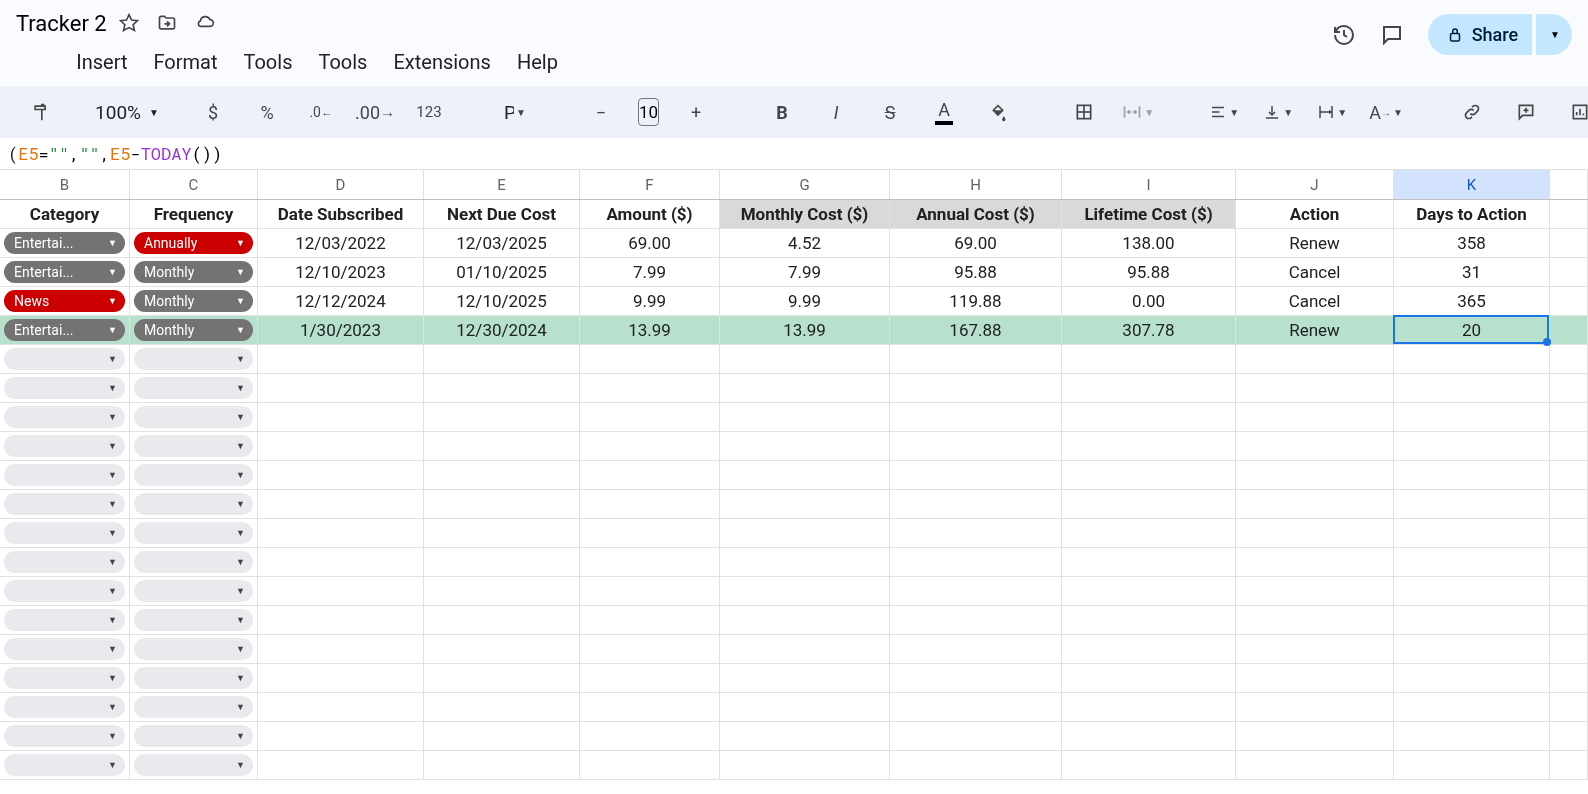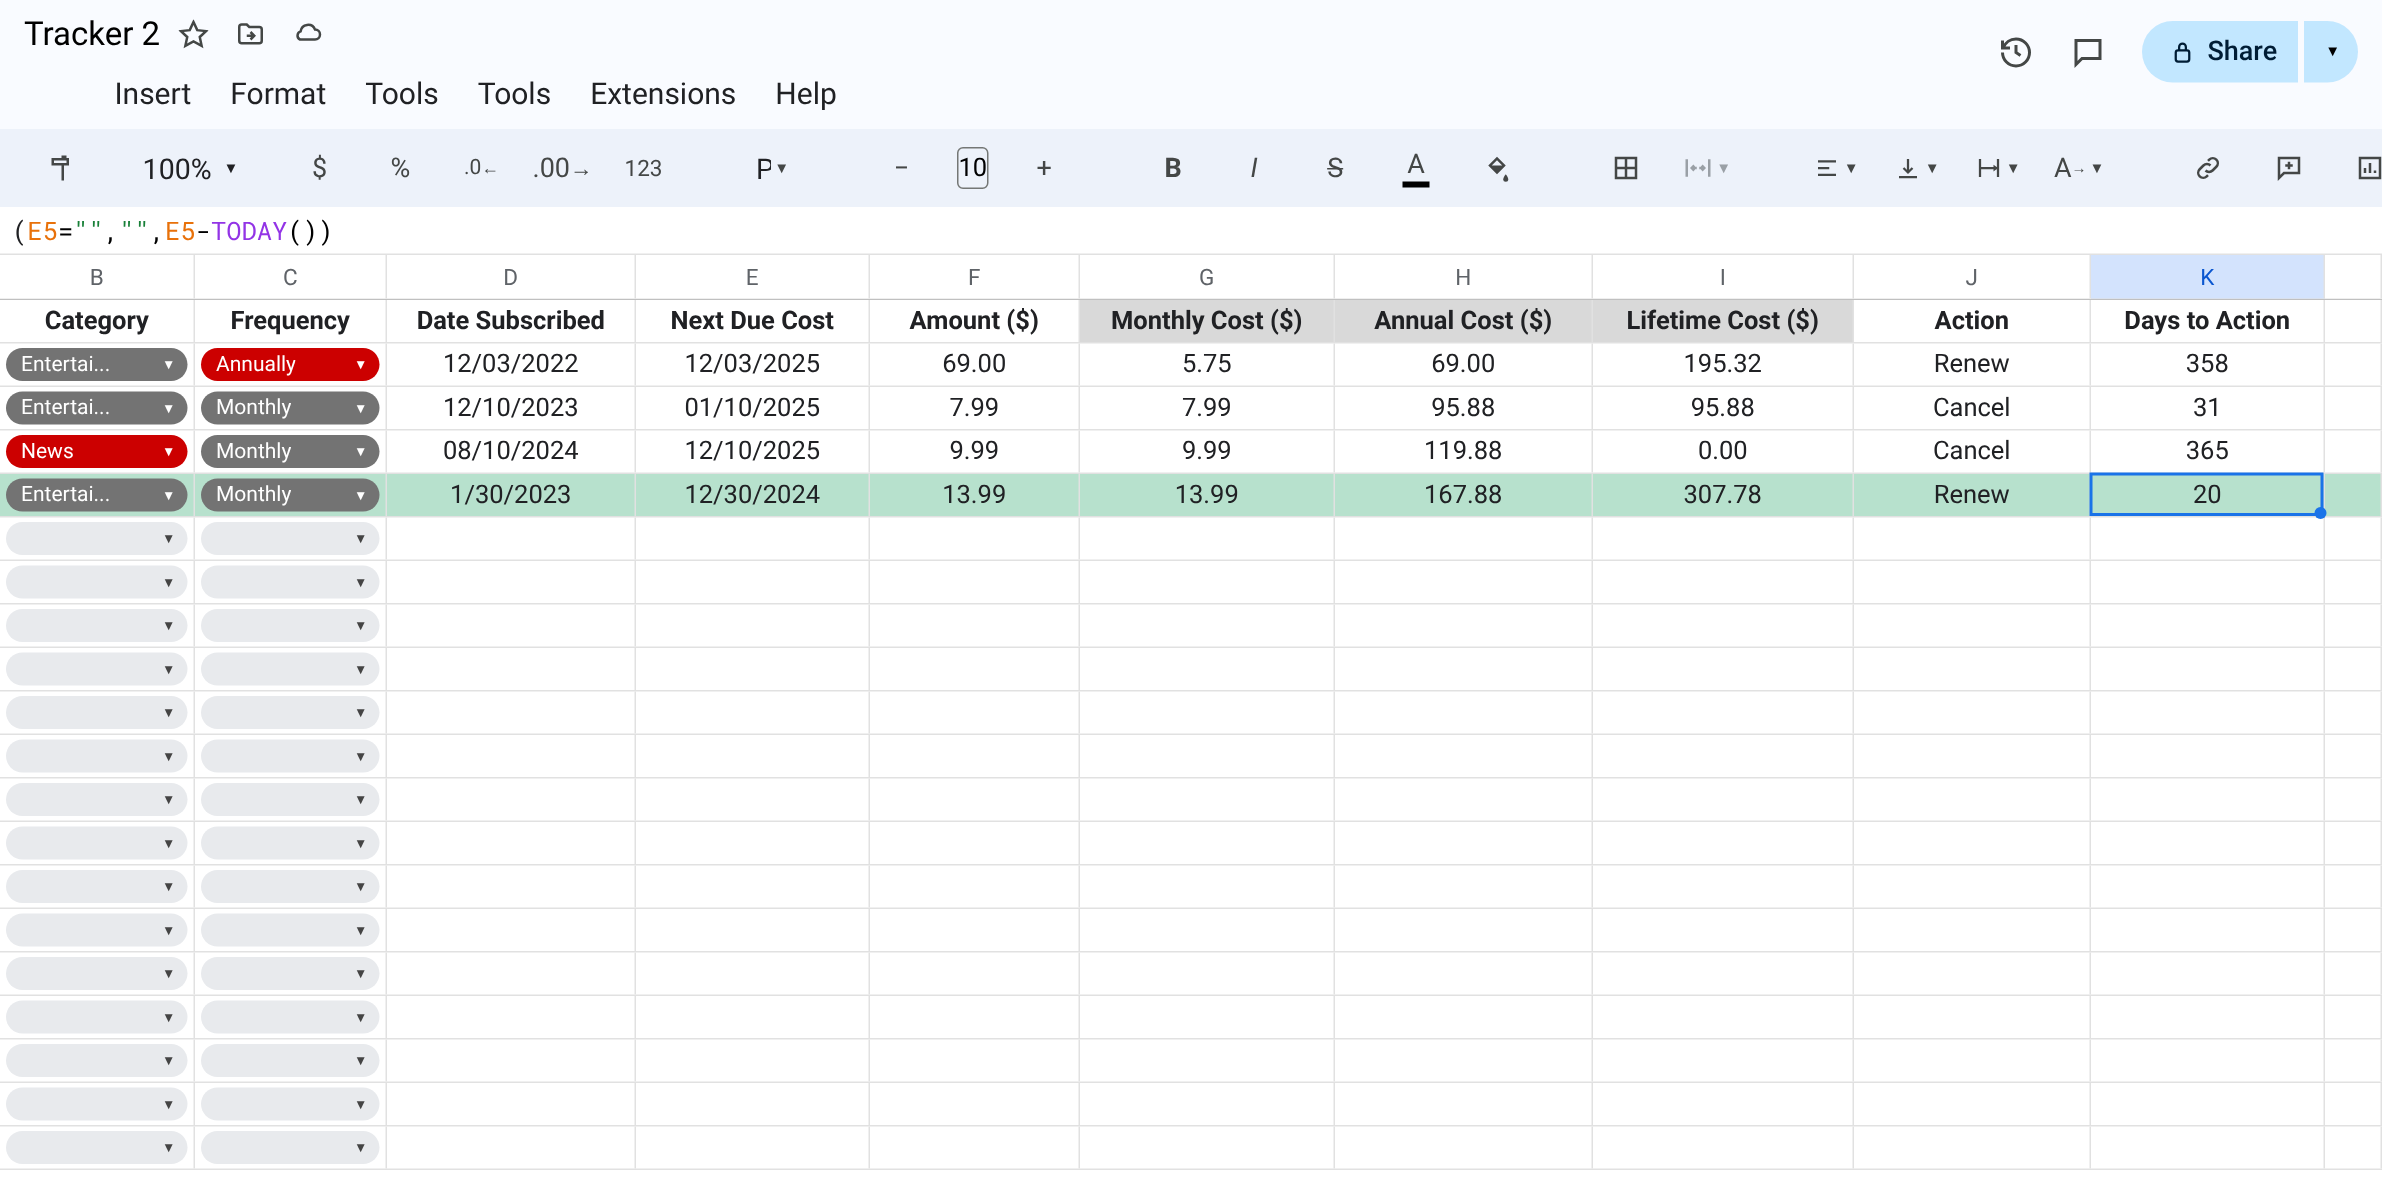--- a/index.html
+++ b/index.html
@@ -311,23 +311,23 @@
         </div>
         <div class="cell col-C" style="padding: 0px 4px;">
           <div class="chip chip-red">
             <span class="chip-label">Annually</span>
             <span class="chip-caret">▼</span>
           </div>
         </div>
         <div class="cell col-D center">12/03/2022</div>
         <div class="cell col-E center">12/03/2025</div>
         <div class="cell col-F center">69.00</div>
-        <div class="cell col-G center">5.75</div>
+        <div class="cell col-G center">4.52</div>
         <div class="cell col-H center">69.00</div>
-        <div class="cell col-I center">195.32</div>
+        <div class="cell col-I center">138.00</div>
         <div class="cell col-J center">Renew</div>
         <div class="cell col-K center">358</div>
         <div class="cell col-L"></div>
       </div>
       <div class="row">
         <div class="cell col-B" style="padding: 0px 4px;">
           <div class="chip chip-brown">
             <span class="chip-label">Entertai...</span>
             <span class="chip-caret">▼</span>
           </div>
@@ -354,21 +354,21 @@
             <span class="chip-label">News</span>
             <span class="chip-caret">▼</span>
           </div>
         </div>
         <div class="cell col-C" style="padding: 0px 4px;">
           <div class="chip chip-brown">
             <span class="chip-label">Monthly</span>
             <span class="chip-caret">▼</span>
           </div>
         </div>
-        <div class="cell col-D center">08/10/2024</div>
+        <div class="cell col-D center">12/12/2024</div>
         <div class="cell col-E center">12/10/2025</div>
         <div class="cell col-F center">9.99</div>
         <div class="cell col-G center">9.99</div>
         <div class="cell col-H center">119.88</div>
         <div class="cell col-I center">0.00</div>
         <div class="cell col-J center">Cancel</div>
         <div class="cell col-K center">365</div>
         <div class="cell col-L"></div>
       </div>
       <div class="row hl-row">

